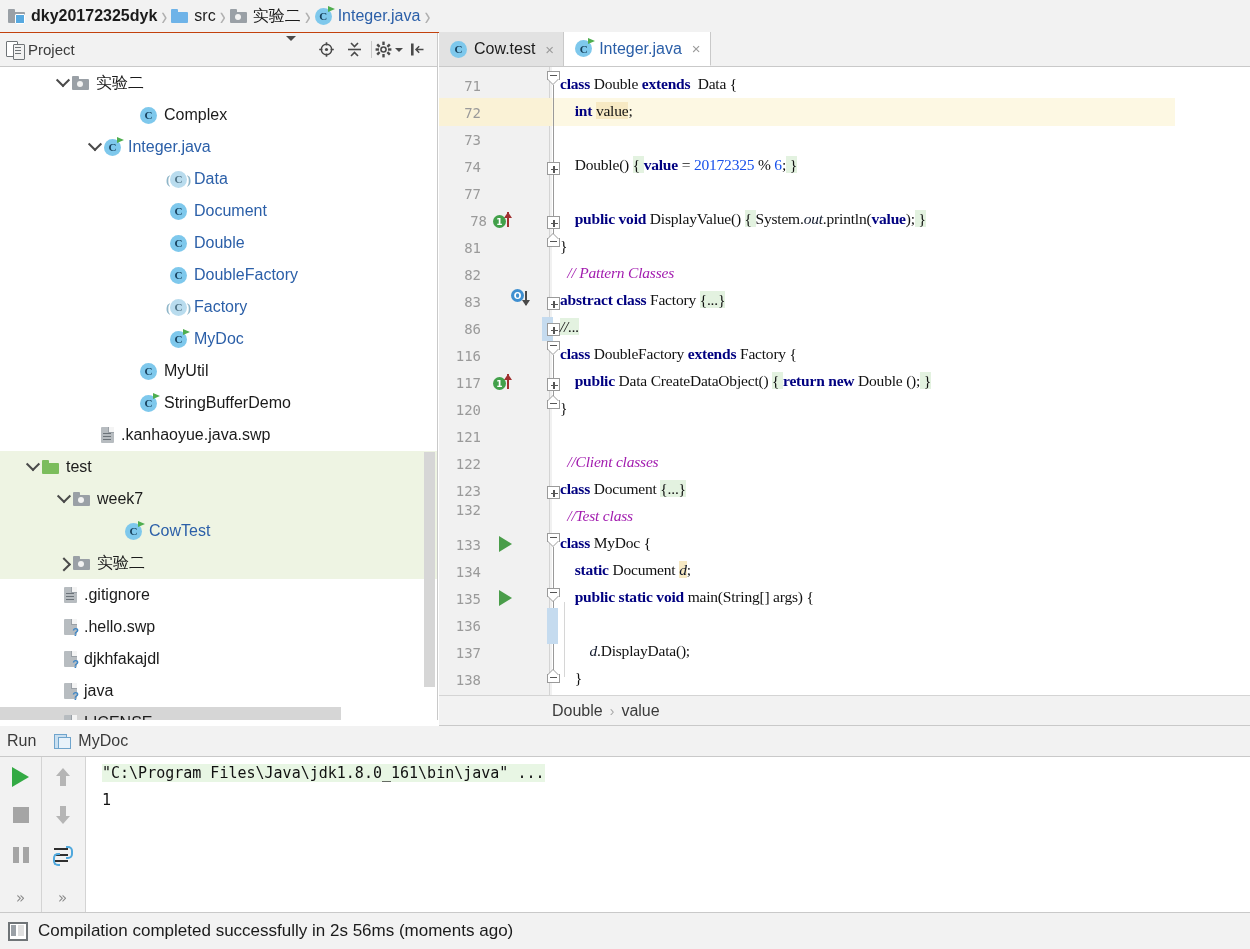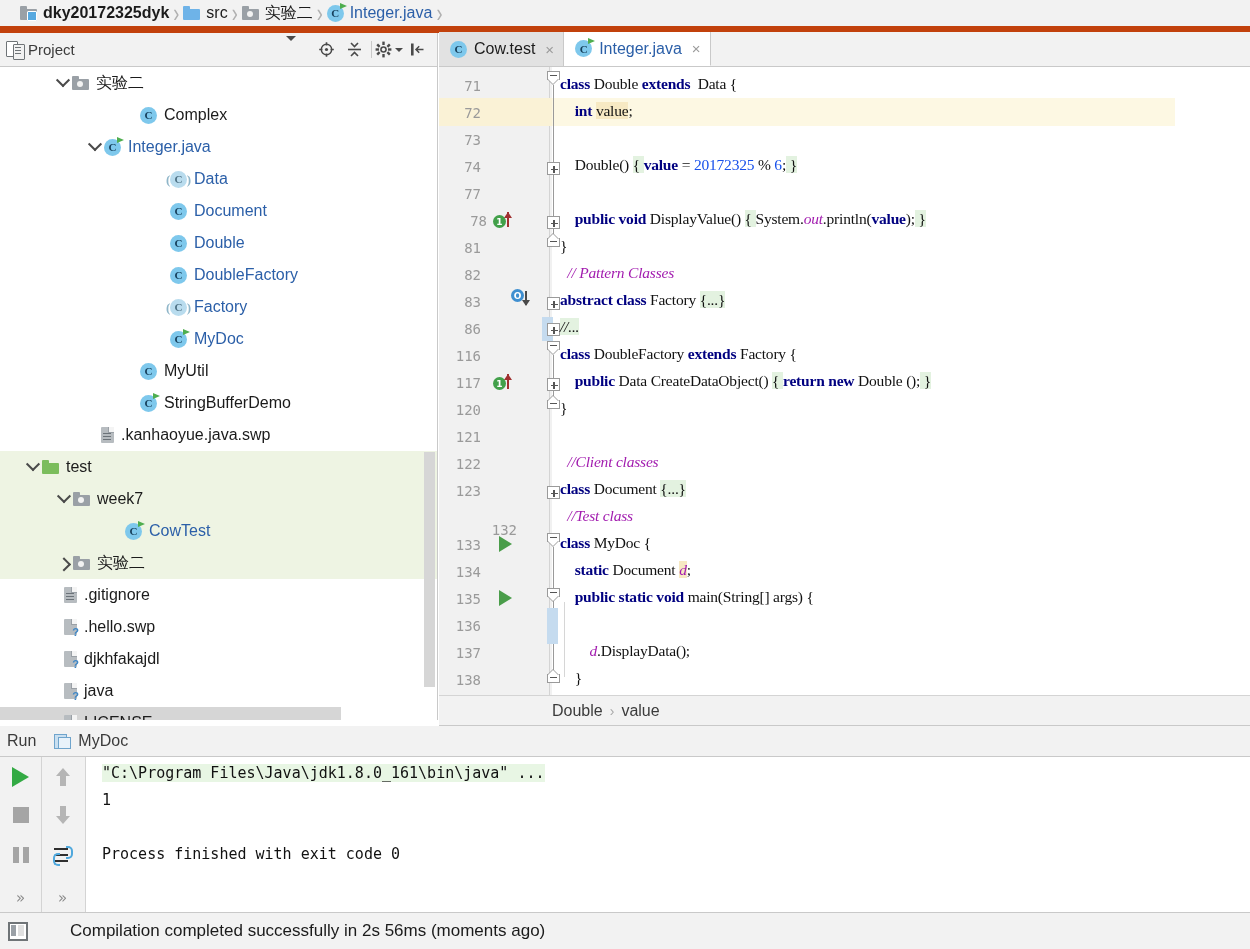--- a/index.html
+++ b/index.html
@@ -7,22 +7,22 @@
     width:1250px;height:949px;overflow:hidden;
     font-family:"Liberation Sans", sans-serif;
     font-size:15px;color:#1d1d1d;background:#ffffff;
     -webkit-font-smoothing:antialiased;
   }
   .app{position:relative;width:1250px;height:949px;}
 
   
   .navbar{
     position:absolute;left:0;top:0;width:1250px;height:33px;
-    background:#f2f2f2;border-bottom:7px solid #c2410c;
-    display:flex;align-items:center;padding-left:20px;box-sizing:border-box;
+    background:#f2f2f2;border-bottom:1px solid #c2410c;
+    display:flex;align-items:center;padding-left:8px;box-sizing:border-box;
   }
   .crumb{display:flex;align-items:center;height:33px;}
   .crumb .ctext{margin-left:6px;font-size:16px;color:#1b1b1b;}
   .crumb.bold .ctext{font-weight:bold;}
   .crumb .ctext.blue{color:#2b5fa8;}
   .crumb-sep{
     margin:0 4px;color:#b0b0b0;font-size:18px;line-height:1;
     transform:scaleY(1.45);display:inline-block;font-weight:300;
   }
 
@@ -119,21 +119,21 @@
   .curline{position:absolute;left:0;width:811px;height:28px;background:#fdf8e3;}
   .curline-gut{position:absolute;left:0;width:113px;height:28px;background:#faf2d6;}
 
   .code{position:absolute;font-family:Liberation Serif, serif;
         font-size:15.5px;white-space:pre;color:#111;letter-spacing:-0.2px;}
   .kw{color:#000080;font-weight:bold;}
   .num{color:#1750eb;}
   .cmt{color:#a21caf;font-style:italic;}
   .fld{background:#e3f2e0;}
   .fldq{background:#e3f2e0;color:#111;}
-  .ital{color:#a21caf;font-style:italic;}
+  .ital{color:#0f172a;font-style:italic;}
   .hlv{background:#f7e9c3;}
 
   
   .fh{position:absolute;width:13px;height:13px;border:1px solid #9a9a9a;background:#fff;
       box-sizing:border-box;}
   .fh .pl{position:absolute;left:2.5px;top:5.5px;width:7px;height:1.4px;background:#555;}
   .fh .pl2{position:absolute;left:5.3px;top:2.7px;width:1.4px;height:7px;background:#555;}
   .fhTop{position:absolute;width:13px;height:16px;}
   .fhTop .sq{position:absolute;left:0;top:0;width:13px;height:9px;border:1px solid #9a9a9a;border-bottom:none;background:#fff;box-sizing:border-box;}
   .fhTop .tri{position:absolute;left:0;top:8px;width:0;height:0;border-left:6.5px solid transparent;border-right:6.5px solid transparent;border-top:6px solid #9a9a9a;}
@@ -208,21 +208,21 @@
   .chev2{font-size:15px;color:#8a8a8a;font-family:"DejaVu Sans",sans-serif;}
 
   .console{position:absolute;left:86px;top:0;right:0;height:155px;background:#fff;
     font-family:"DejaVu Sans Mono","Liberation Mono",monospace;font-size:15px;color:#111;}
   .cline{position:absolute;left:16px;white-space:pre;}
   .cline.cmdline{background:#e8f6e4;}
 
   
   .status{
     position:absolute;left:0;top:912px;width:1250px;height:37px;background:#f2f2f2;
-    border-top:1px solid #c9c9c9;display:flex;align-items:center;box-sizing:border-box;gap:32px;
+    border-top:1px solid #c9c9c9;display:flex;align-items:center;box-sizing:border-box;
   }
   .ico-compile{width:20px;height:19px;margin-left:8px;position:relative;}
   .ico-compile .o{position:absolute;left:0;top:0;width:20px;height:19px;border:2px solid #6f7477;box-sizing:border-box;background:#fff;}
   .ico-compile .i{position:absolute;left:3px;top:3px;width:5px;height:11px;background:#9aa0a6;}
   .ico-compile .i2{position:absolute;left:10px;top:3px;width:6px;height:11px;background:#e0e0e0;}
   .status .stext{margin-left:10px;font-size:17px;color:#1b1b1b;}
 </style>
 </head>
 <body>
 
@@ -496,21 +496,21 @@
     <div class="ln" style="top:173px;">81</div>
     <div class="ln" style="top:200px;">82</div>
     <div class="ln" style="top:227px;">83</div>
     <div class="ln" style="top:254px;">86</div>
     <div class="ln" style="top:281px;">116</div>
     <div class="ln" style="top:308px;">117</div>
     <div class="ln" style="top:335px;">120</div>
     <div class="ln" style="top:362px;">121</div>
     <div class="ln" style="top:389px;">122</div>
     <div class="ln" style="top:416px;">123</div>
-    <div class="ln" style="top:455px;padding-left:36px;">132</div>
+    <div class="ln" style="top:435px;">132</div>
     <div class="ln" style="top:470px;">133</div>
     <div class="ln" style="top:497px;">134</div>
     <div class="ln" style="top:524px;">135</div>
     <div class="ln" style="top:551px;">136</div>
     <div class="ln" style="top:578px;">137</div>
     <div class="ln" style="top:605px;">138</div>
 
     <div class="gm-ovr" style="left:54px;top:145px;">
       <span class="circ">1</span>
       <span class="arw"></span>
@@ -705,21 +705,20 @@
       </div>
       <div class="rbtn" style="top:125px;">
           <span class="chev2">»</span>
         </div>
     </div>
 
     <div class="console">
       <div class="cline cmdline" style="top:7px;">"C:\Program Files\Java\jdk1.8.0_161\bin\java" ...</div>
       <div class="cline" style="top:34px;">1</div>
       <div class="cline" style="top:61px;"></div>
-      <div class="cline" style="top:88px;">Process finished with exit code 0</div>
     </div>
   </div>
 
   <div class="status">
     <span class="ico-compile">
       <span class="o"></span>
         <span class="i"></span>
         <span class="i2"></span>
     </span>
     <span class="stext">Compilation completed successfully in 2s 56ms (moments ago)</span>

